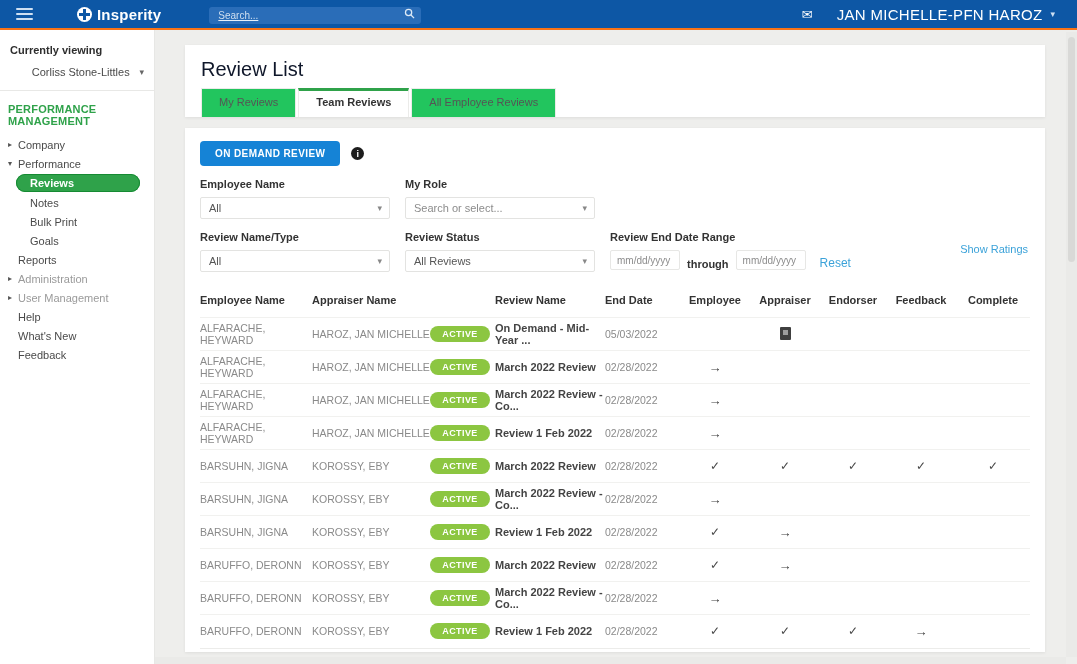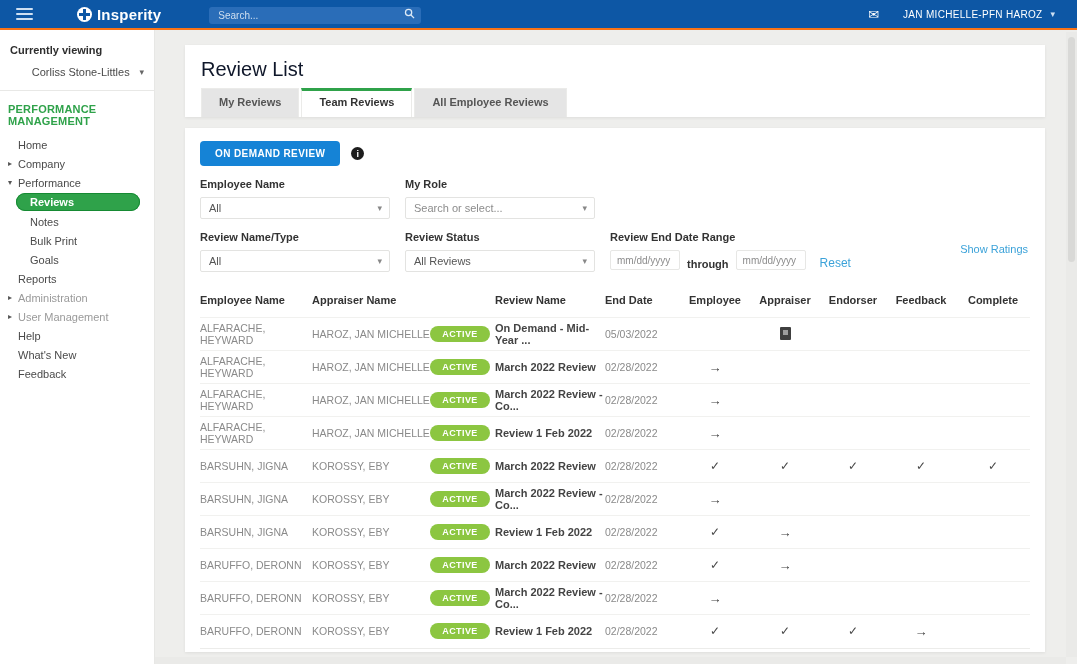--- a/index.html
+++ b/index.html
@@ -12,26 +12,26 @@
     display:flex; align-items:center; z-index:30; }
   .hamburger { width:17px; height:12px; margin-left:16px; display:flex; flex-direction:column; justify-content:space-between; cursor:pointer; }
   .hamburger span { display:block; height:2px; background:#cfe0f2; border-radius:1px; }
   .brand { display:flex; align-items:center; margin-left:44px; }
   .logo-disc { width:15px; height:15px; border-radius:50%; background:#fff; position:relative; margin-right:5px; }
   .logo-disc::before { content:""; position:absolute; left:6px; top:2px; width:3px; height:11px; background:var(--topbar-blue,#0d57a5); }
   .logo-disc::after  { content:""; position:absolute; left:2px; top:6px; width:11px; height:3px; background:var(--topbar-blue,#0d57a5); }
   .brand-name { color:#fff; font-size:15px; font-weight:bold; letter-spacing:.2px; }
   .search-wrap { position:relative; margin-left:48px; }
   .search-input { width:212px; height:17px; background:#2a6db8; border:none; border-radius:3px;
-    color:#e8f1fa; font-size:10px; padding:0 22px 0 9px; outline:none; }
+    color:#e8f1fa; font-size:10px; padding:0 22px 0 9px; outline:none;text-decoration:underline; }
   .search-input::placeholder { color:#cfdff0; }
   .search-icon { position:absolute; right:6px; top:3px; width:11px; height:11px; }
   .top-right { margin-left:auto; display:flex; align-items:center; margin-right:22px; }
   .mail-icon { color:#fff; font-size:13px; margin-right:24px; cursor:pointer; }
-  .user-name { color:#fff; font-size:10px; letter-spacing:.3px; cursor:pointer; }
+  .user-name { color:#fff; font-size:15px; letter-spacing:.3px; cursor:pointer; }
   .user-caret { color:#cfe0f2; font-size:9px; margin-left:8px; cursor:pointer; }
 
   
   .sidebar { position:absolute; left:0; top:30px; width:155px; height:634px; background:#fff;
     border-right:1px solid #e7e7e5; z-index:20; }
   .cv-label { font-size:11px; font-weight:bold; color:#2e2e2e; padding:14px 0 0 10px; }
   .client-row { display:flex; align-items:center; padding:10px 10px 12px 22px; border-bottom:1px solid #e8e8e6; cursor:pointer;text-align:center; }
   .client-name { font-size:11px; color:#4a4a4a; flex:1; }
   .client-caret { font-size:9px; color:#666; }
   .side-heading { font-size:11px; font-weight:bold; color:var(--accent-green,#2fa24a); padding:12px 0 4px 8px; letter-spacing:.2px; }
@@ -46,22 +46,22 @@
   .side-item.state-active { height:18px; margin:1px 14px 1px 16px; background:var(--accent-green,#1fa23d);
     border-radius:9px; box-shadow:0 0 0 1px #168a33 inset; }
   .side-item.state-active .side-label { color:#fff; font-weight:bold; padding-left:14px; }
 
   
   .main { position:absolute; left:155px; top:30px; right:0; bottom:0; background:#eeeeec; }
   .card { position:absolute; left:30px; width:860px; background:#fff; box-shadow:0 1px 3px rgba(0,0,0,.07); }
   .header-card { top:15px; height:72px; }
   .page-title { font-size:20px; color:#0f172a; padding:13px 0 0 16px; }
   .tabs { position:absolute; left:16px; bottom:0; display:flex; align-items:flex-end; }
-  .tab { font-size:11px; color:#555; background:#e5e5e5; border:1px solid #ebebe9; border-bottom:none;
-    padding:7px 17px 9px; margin-right:2px; cursor:pointer;font-weight:bold; }
+  .tab { font-size:11px; color:#555; background:#22c55e; border:1px solid #ebebe9; border-bottom:none;
+    padding:7px 17px 9px; margin-right:2px; cursor:pointer; }
   .tab.active { background:#fff; border-top:3px solid var(--accent-green,#2fa24a); padding-top:5px;
     font-weight:bold; color:#333; }
 
   .content-card { top:98px; height:524px; padding:13px 15px 10px; display:flex; flex-direction:column; }
 
   .odr-row { display:flex; align-items:center; }
   .odr-btn { background:var(--button-blue,#1583d6); color:#fff; border:none; border-radius:4px;
     font-size:10px; font-weight:bold; letter-spacing:.4px; padding:7px 15px; cursor:pointer;
     font-family:"Liberation Sans",sans-serif; }
   .info-icon { width:13px; height:13px; border-radius:50%; background:#1d1d1d; color:#fff; font-size:9px;
@@ -146,24 +146,20 @@
 </div>
 
 <div class="sidebar">
   <div class="cv-label">Currently viewing</div>
   <div class="client-row">
     <span class="client-name">Corliss Stone-Littles</span>
     <span class="client-caret">▾</span>
   </div>
   <div class="side-heading">PERFORMANCE MANAGEMENT</div>
   <div class="side-items" id="side-items">
-      <div class="side-item indent-top state-normal">
-    <span class="side-arrow"></span>
-    <span class="side-label">Home</span>
-  </div>
       <div class="side-item indent-top state-normal">
     <span class="side-arrow">▸</span>
     <span class="side-label">Company</span>
   </div>
       <div class="side-item indent-top state-normal">
     <span class="side-arrow">▾</span>
     <span class="side-label">Performance</span>
   </div>
       <div class="side-item indent-sub state-active">
 

